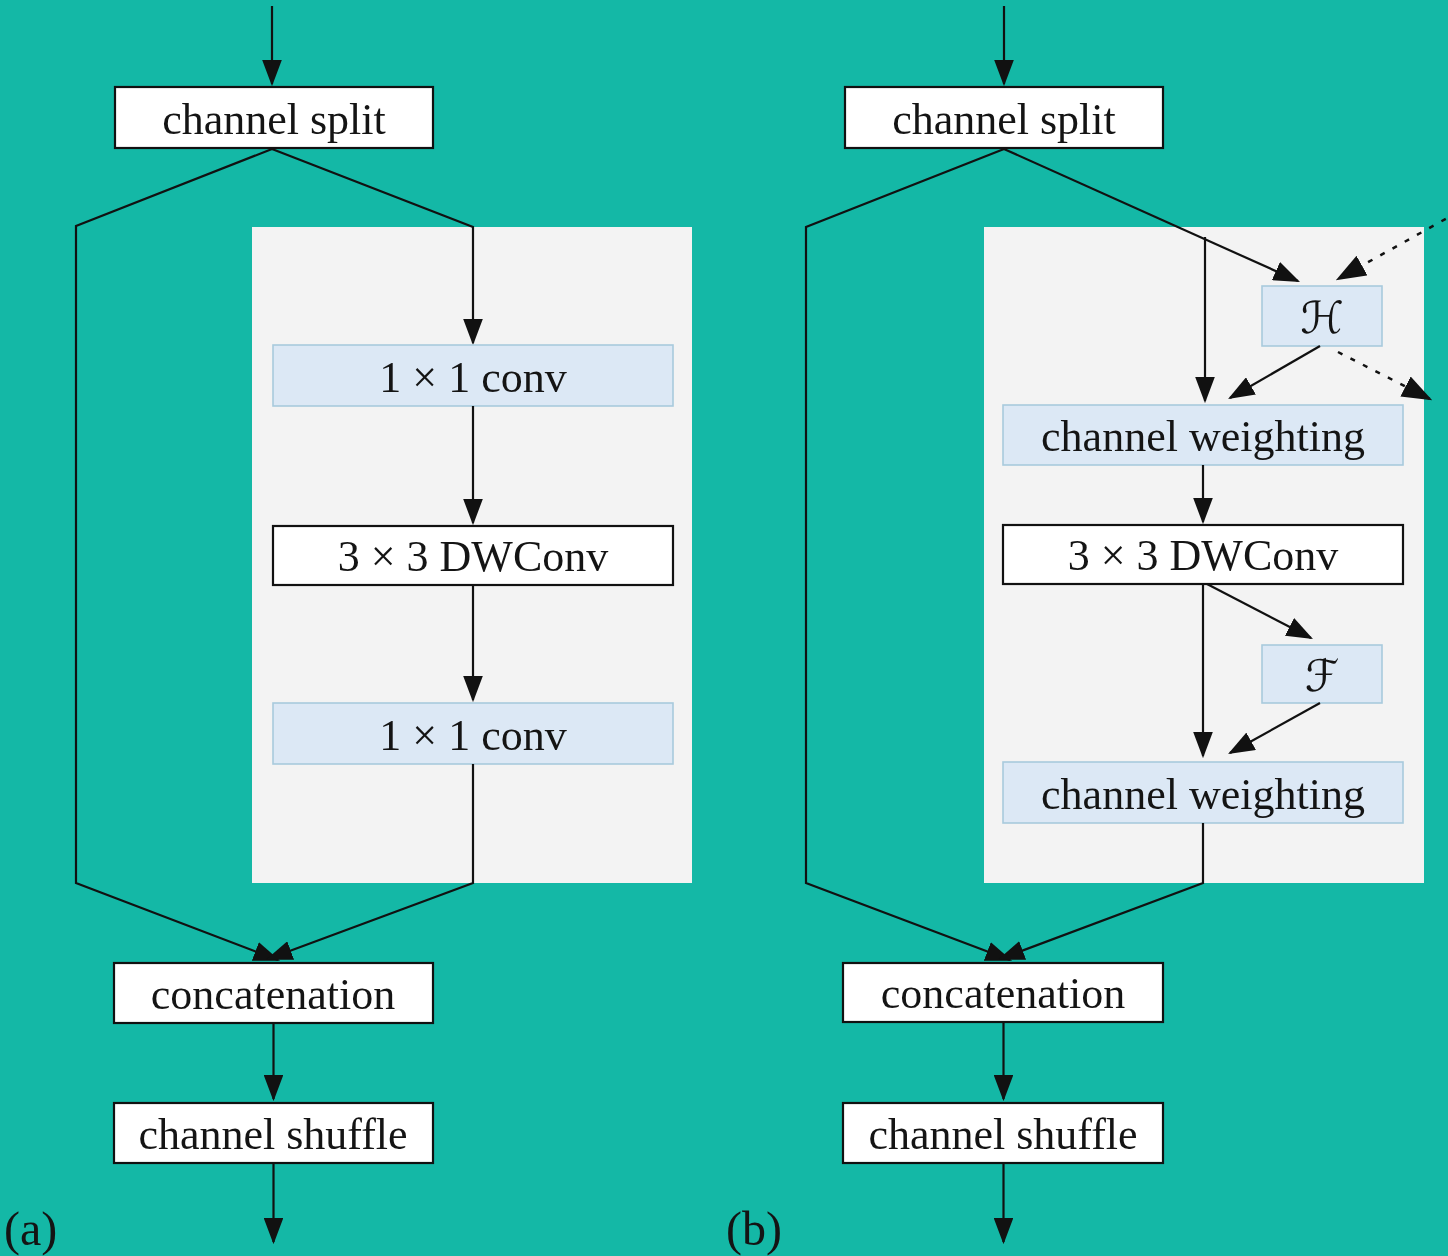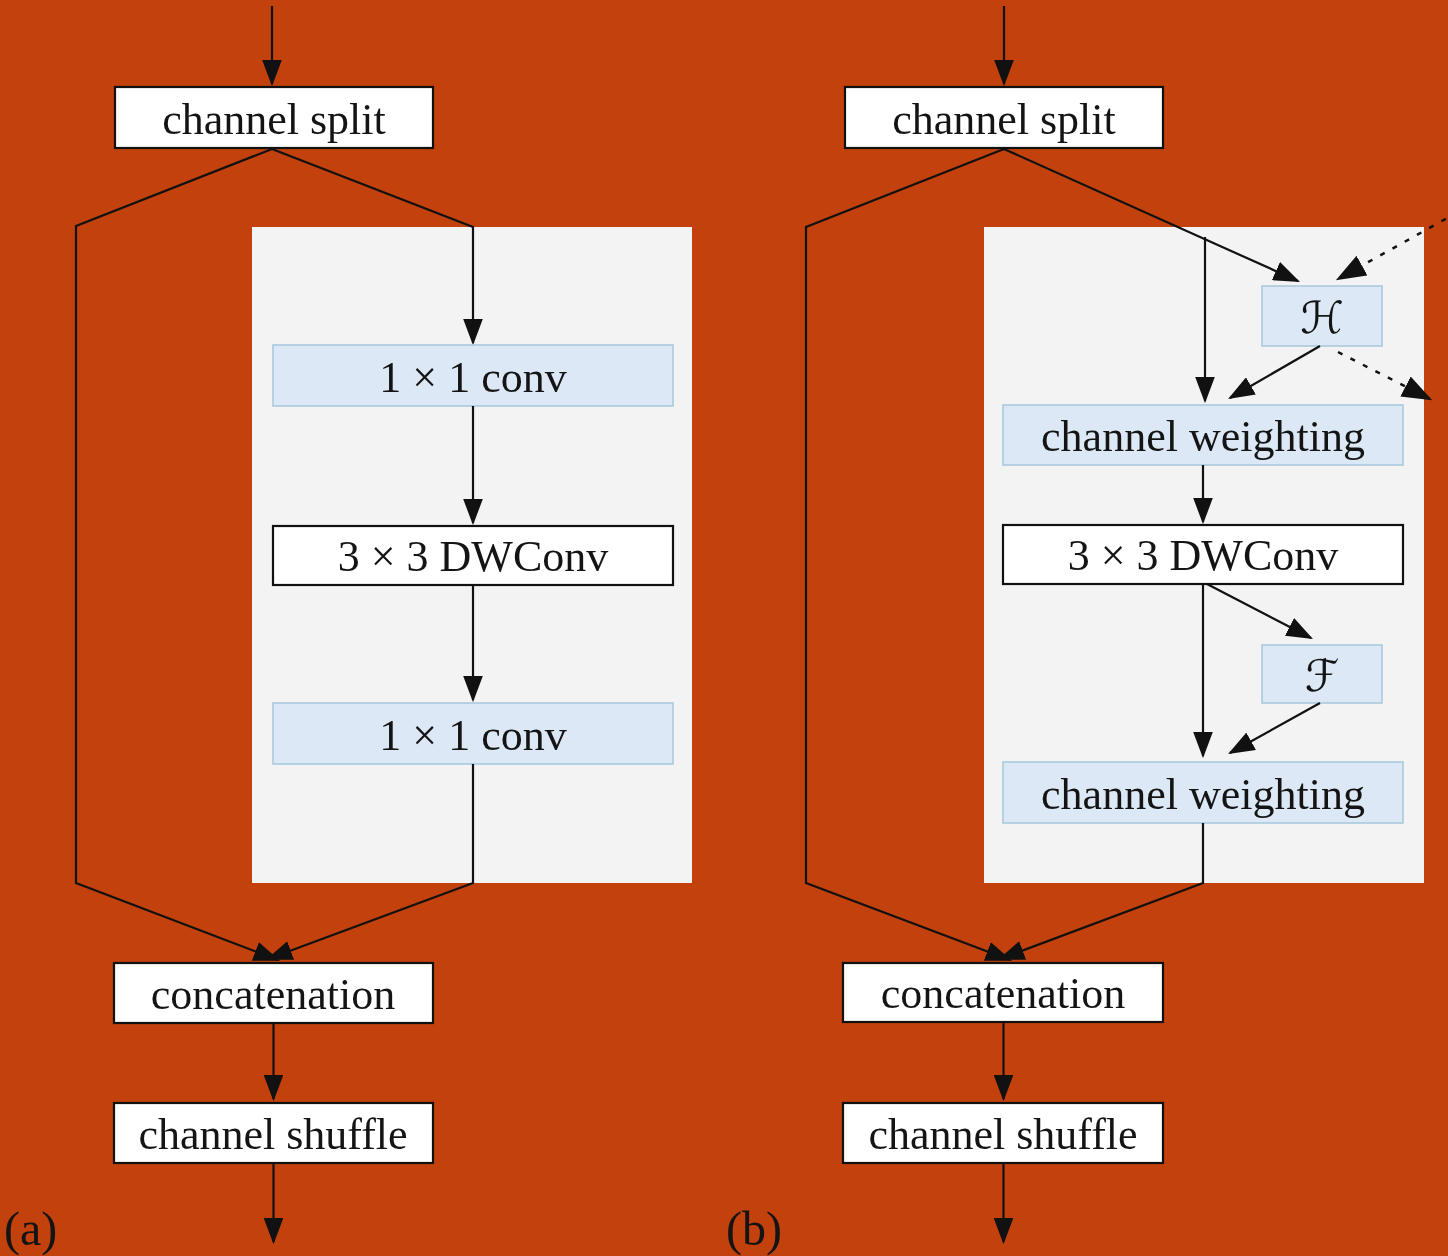--- a/index.html
+++ b/index.html
@@ -1,20 +1,20 @@
 <!DOCTYPE html>
 <html style="--line: #111111; --box-fill: #ffffff; --highlight-fill: #dce8f5; --highlight-border: #a8cadd; --panel-background: #f3f3f3;"><head>
 <meta charset="utf-8">
 <style>
   html, body { margin: 0; padding: 0; background: #ffffff; }
   .figure-canvas {
     position: relative;
     width: 1448px;
     height: 1256px;
-    background: #c2410c;
+    background: #14b8a6;
     overflow: hidden;
   }
   svg { display: block; }
   .panel-bg {
     fill: var(--panel-background, #f3f3f3);
     stroke: none;
   }
   .box {
     fill: var(--box-fill, #ffffff);
     stroke: var(--line, #111111);

